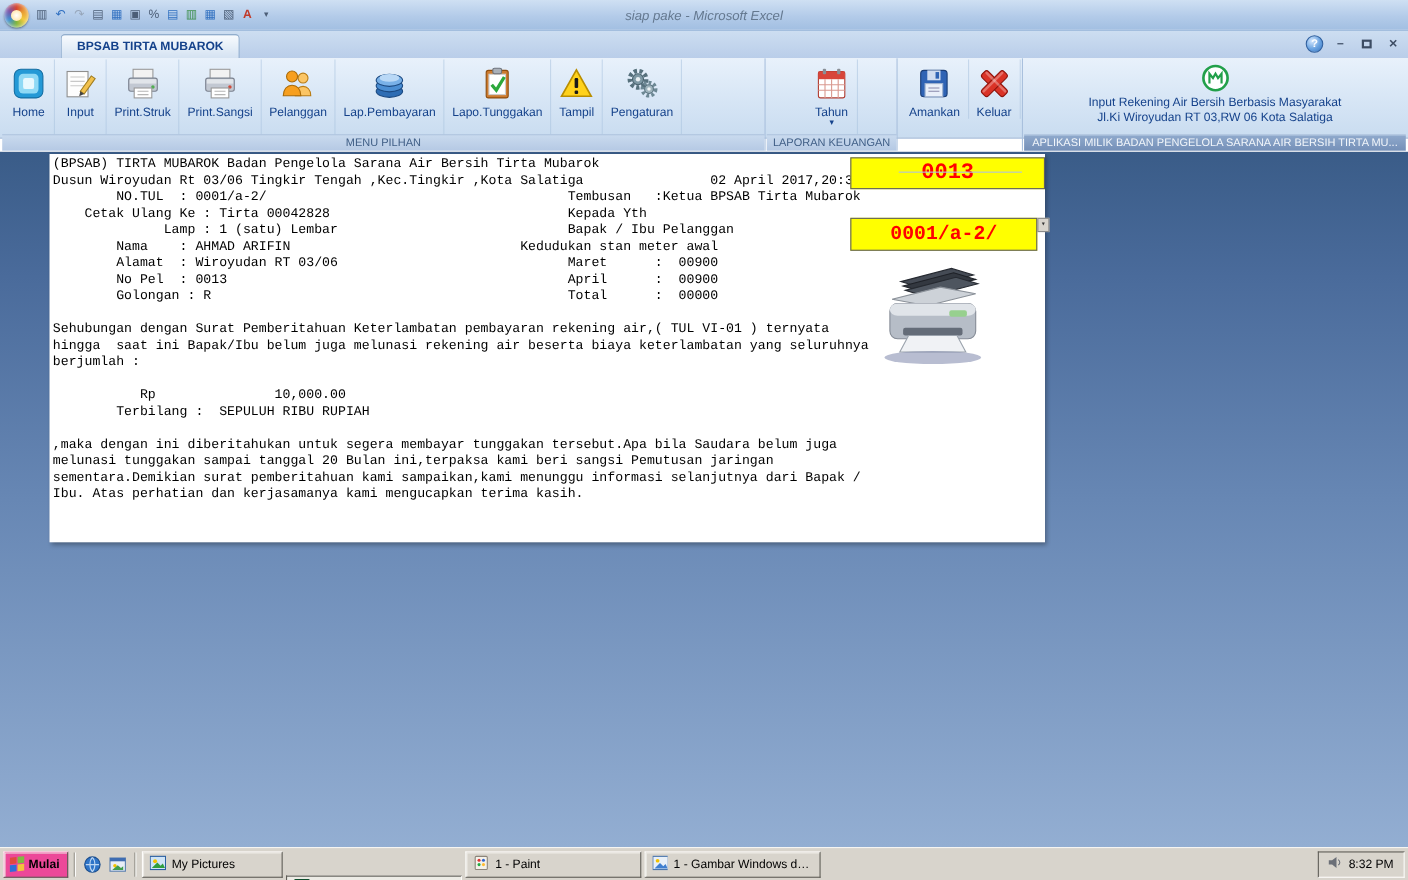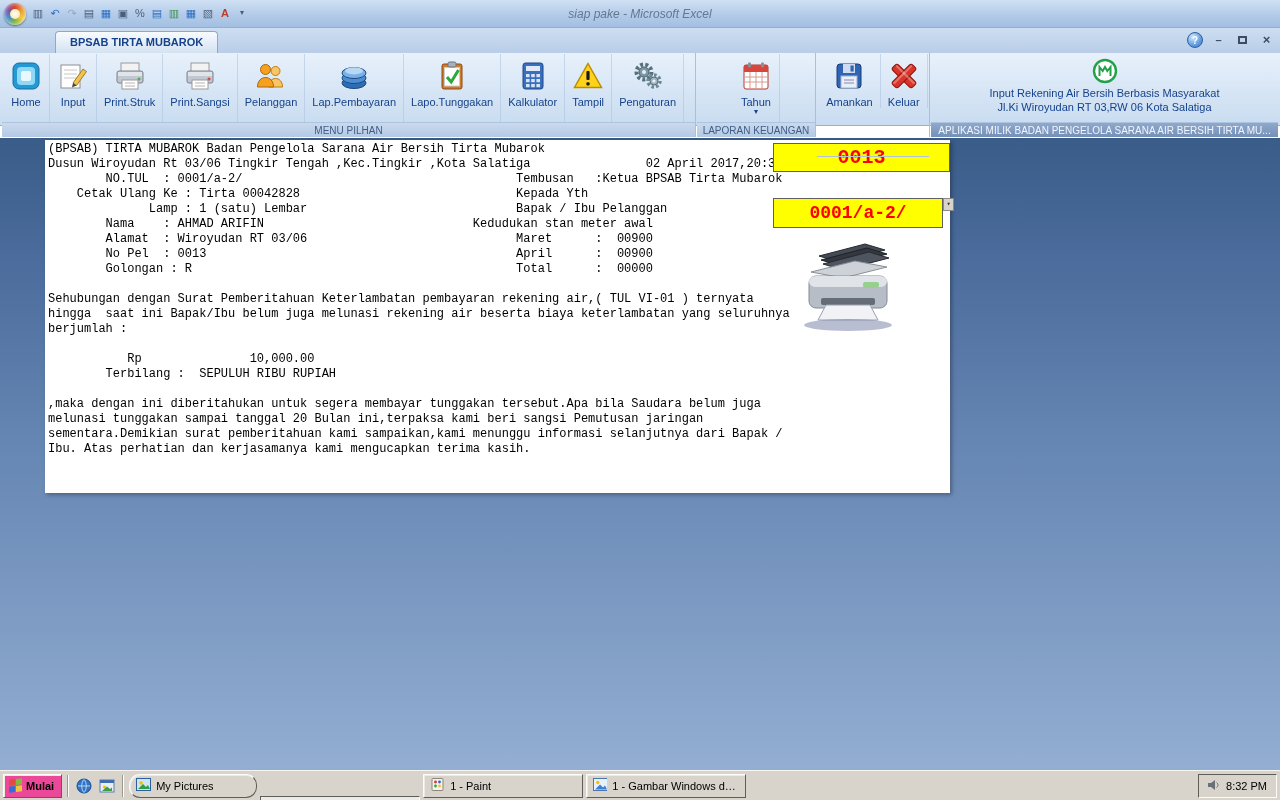--- a/index.html
+++ b/index.html
@@ -79,21 +79,21 @@
   .flag { display:grid; grid-template-columns:6px 6px; grid-template-rows:6px 6px; gap:1px; transform:skewY(-6deg); }
   .flag i { display:block; }
   .flag i:nth-child(1){background:#e04a3f;} .flag i:nth-child(2){background:#7fba42;}
   .flag i:nth-child(3){background:#2f6fd6;} .flag i:nth-child(4){background:#f3c43b;}
   .tsep { width:2px; height:22px; border-left:1px solid #9a978f; border-right:1px solid #fff; margin:0 2px; }
   .qlicon { width:20px; height:22px; display:flex; align-items:center; justify-content:center; cursor:pointer; }
   .taskbtn { height:24px; display:flex; align-items:center; gap:5px; padding:0 6px;
     background:#d8d4cc; border:1px solid; border-color:#fdfcfa #5f5d57 #5f5d57 #fdfcfa;
     box-shadow:inset 1px 1px 0 #edebe6; font-size:11px; cursor:pointer; overflow:hidden; }
   .taskbtn span { white-space:nowrap; overflow:hidden; text-overflow:ellipsis; }
-  .taskbtn.w1 { width:128px;border-radius:11px; } .taskbtn.w2 { width:160px; }
+  .taskbtn.w1 { width:128px; } .taskbtn.w2 { width:160px; }
   .taskbtn.active { border-color:#5f5d57 #fdfcfa #fdfcfa #5f5d57; background:#ecebe5; box-shadow:none; font-weight:bold;margin-top:45px; }
   .tray { margin-left:auto; height:24px; display:flex; align-items:center; gap:6px; padding:0 9px 0 7px;
     border:1px solid; border-color:#5f5d57 #fdfcfa #fdfcfa #5f5d57; font-size:11px; cursor:pointer; }
 </style>
 </head>
 <body>
 
 <div class="screen">
 
   <div class="titlebar">
@@ -206,40 +206,20 @@
         <div class="rbtn">
           <span class="ricon">
               <svg width="32" height="32" viewBox="0 0 32 32">
                 <rect x="6" y="4" width="20" height="25" rx="2" fill="#cd7b2e" stroke="#8e4d0e"></rect>
                 <rect x="8.5" y="7.5" width="15" height="18.5" fill="#fff" stroke="#cccccc"></rect>
                 <rect x="12" y="2" width="8" height="5" rx="1.5" fill="#aab0b8" stroke="#6d737c"></rect>
                 <path d="M11 17l4.2 5L22.5 10" stroke="#2da83c" stroke-width="3" fill="none"></path>
               </svg>
             </span>
           <span class="rtext">Lapo.Tunggakan</span>
-        </div>
-        <div class="rbtn">
-          <span class="ricon">
-              <svg width="32" height="32" viewBox="0 0 32 32">
-                <rect x="6" y="3" width="20" height="26" rx="2.5" fill="#3a6fc0" stroke="#1e4787"></rect>
-                <rect x="9" y="6" width="14" height="5" fill="#dfeaf9"></rect>
-                <g fill="#d7e4f6">
-                  <rect x="9" y="14" width="3.6" height="3.2"></rect>
-                  <rect x="14.2" y="14" width="3.6" height="3.2"></rect>
-                  <rect x="19.4" y="14" width="3.6" height="3.2"></rect>
-                  <rect x="9" y="19" width="3.6" height="3.2"></rect>
-                  <rect x="14.2" y="19" width="3.6" height="3.2"></rect>
-                  <rect x="19.4" y="19" width="3.6" height="3.2"></rect>
-                  <rect x="9" y="24" width="3.6" height="3.2"></rect>
-                  <rect x="14.2" y="24" width="3.6" height="3.2"></rect>
-                  <rect x="19.4" y="24" width="3.6" height="3.2"></rect>
-                </g>
-              </svg>
-            </span>
-          <span class="rtext">Kalkulator</span>
         </div>
         <div class="rbtn">
           <span class="ricon">
               <svg width="32" height="32" viewBox="0 0 32 32">
                 <path d="M16 3.5 29.5 27.5 2.5 27.5Z" fill="#ffd21c" stroke="#b98e00" stroke-width="1.5"></path>
                 <rect x="14.4" y="11" width="3.2" height="9" rx="1" fill="#1a1a1a"></rect>
                 <rect x="14.4" y="22.3" width="3.2" height="3.2" rx="1" fill="#1a1a1a"></rect>
               </svg>
             </span>
           <span class="rtext">Tampil</span>

